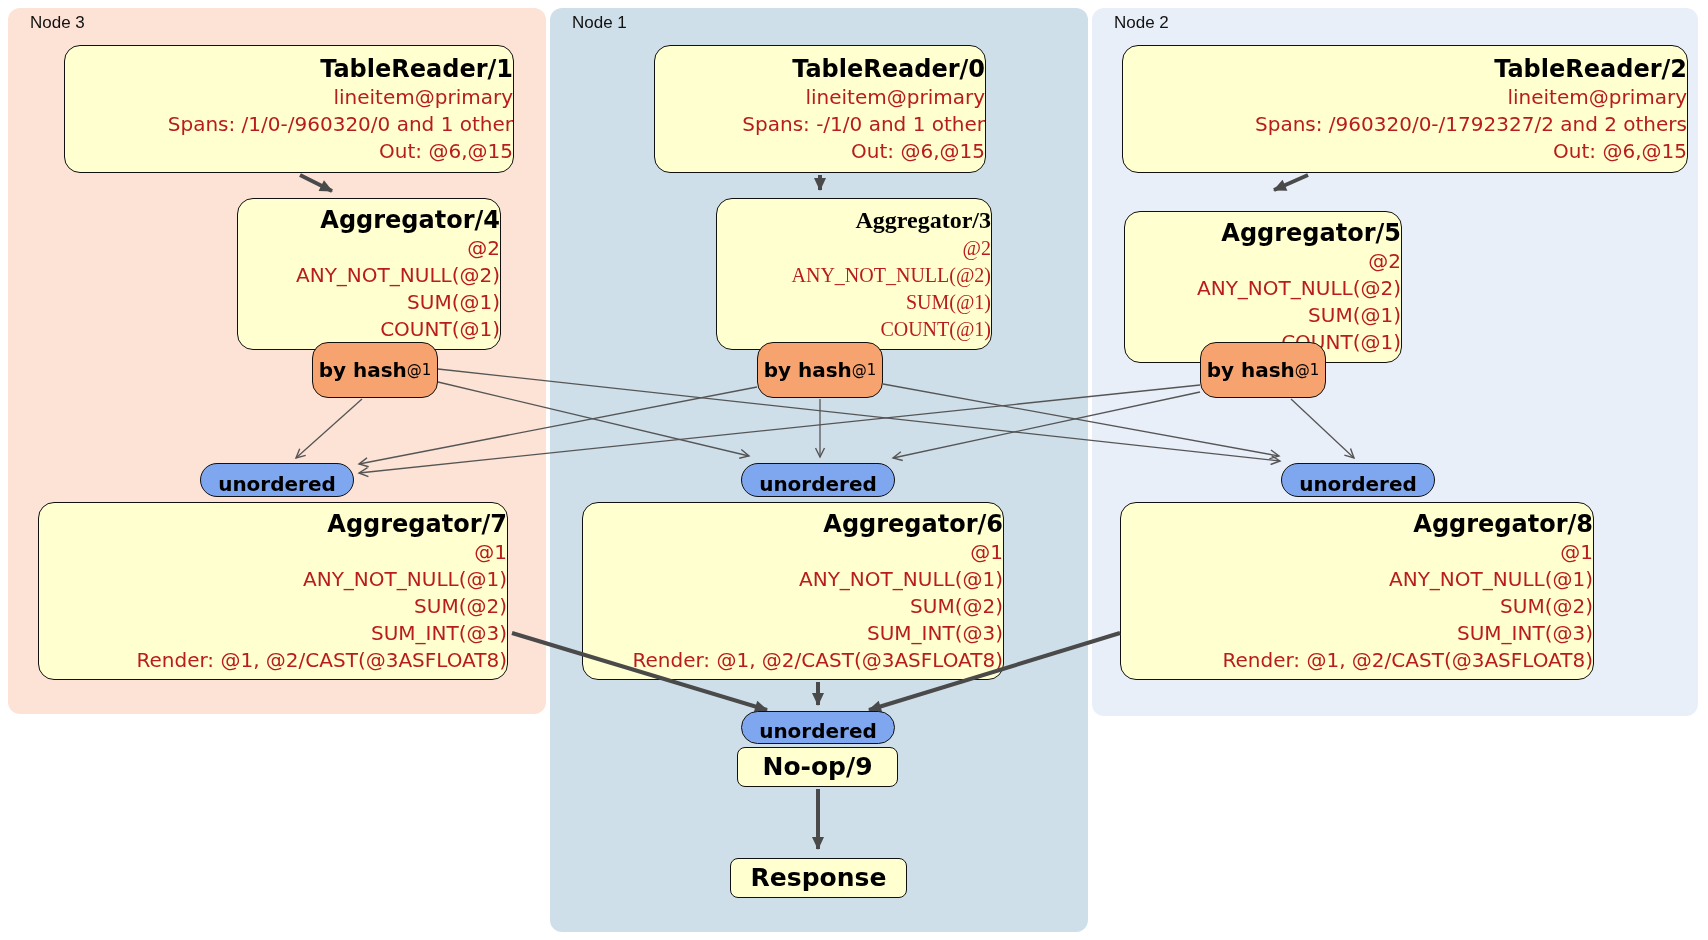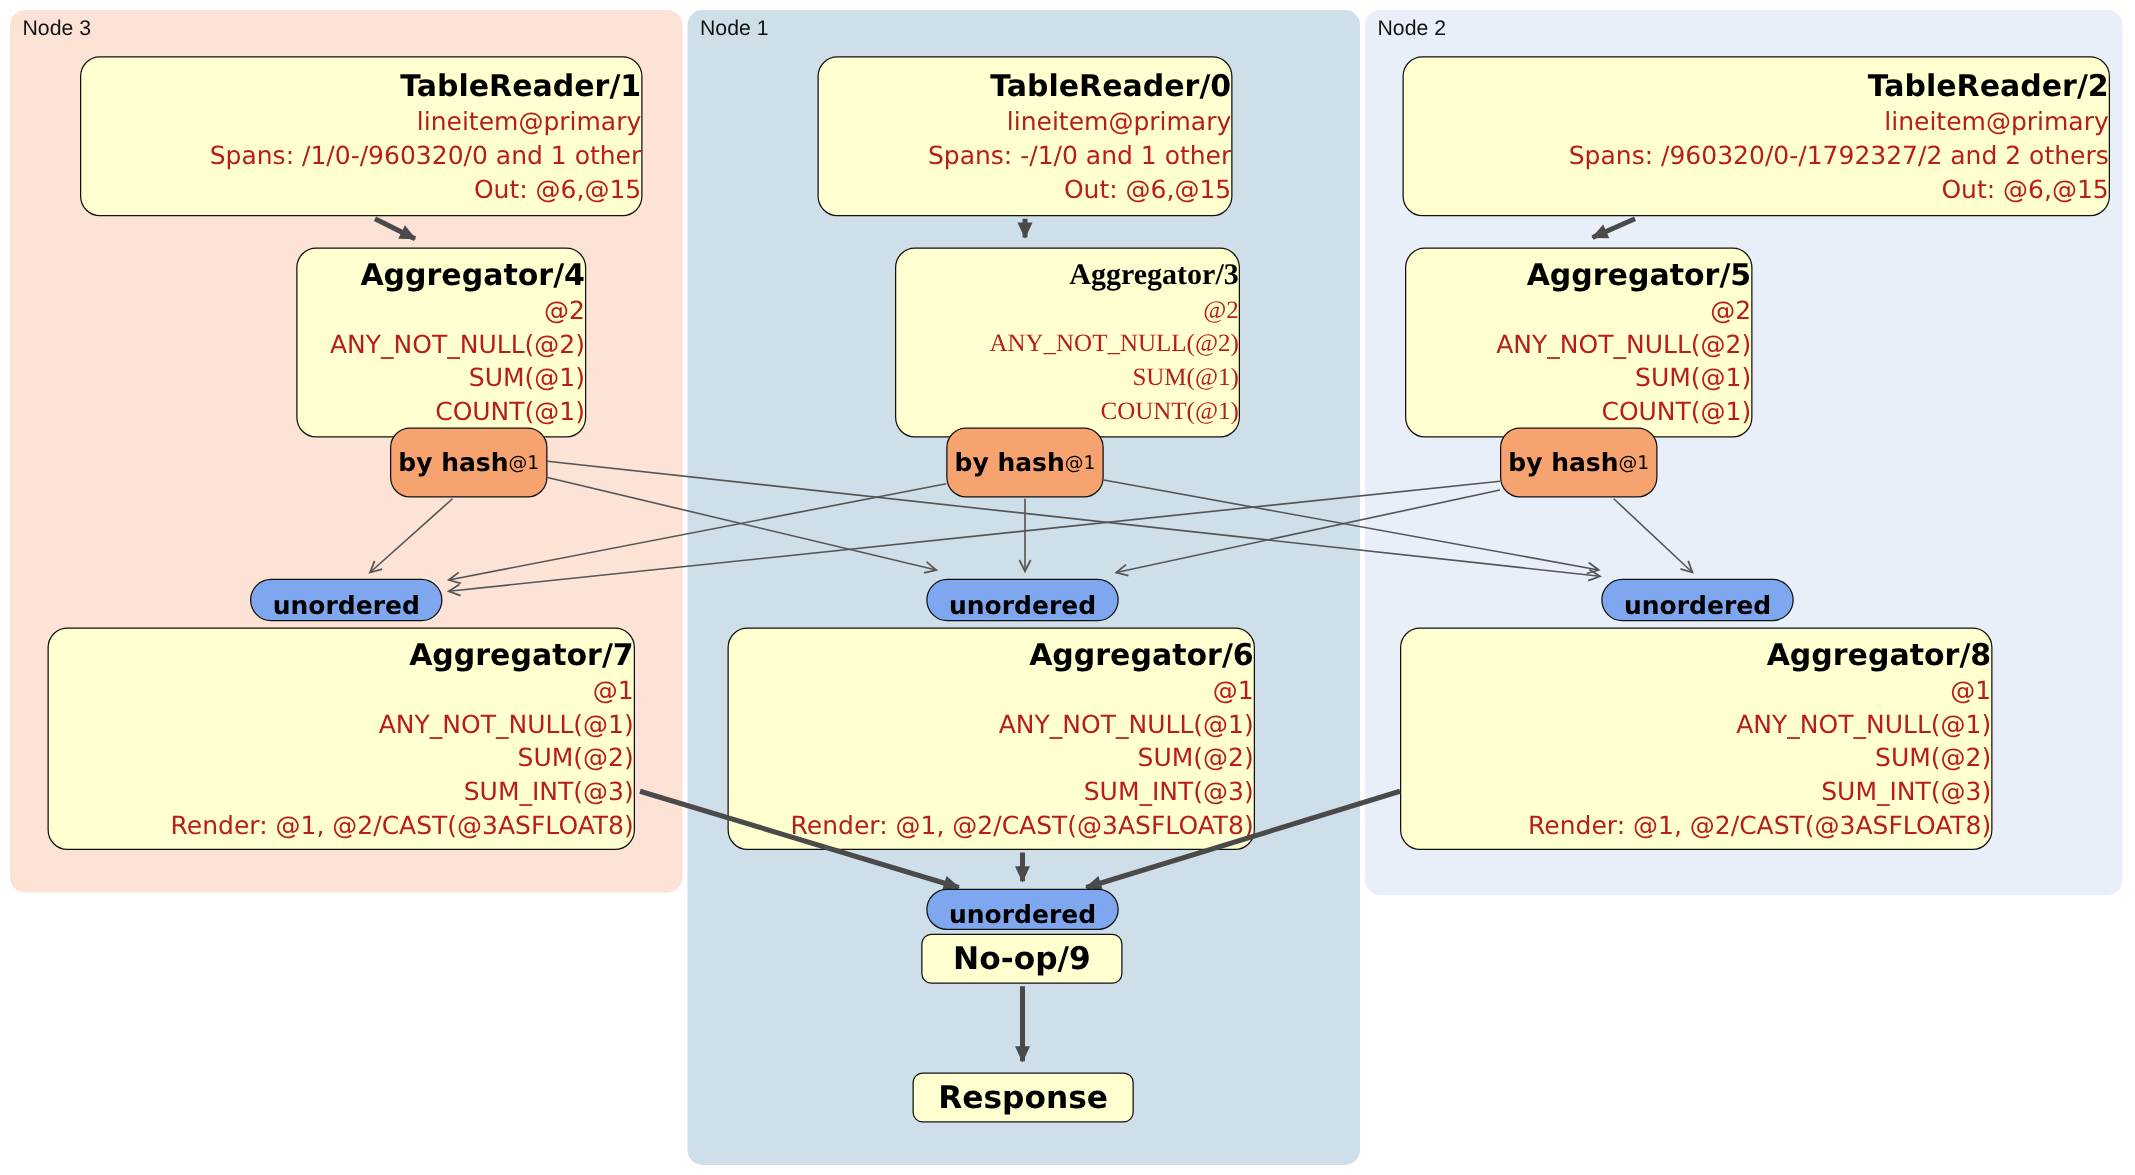--- a/index.html
+++ b/index.html
@@ -5,21 +5,21 @@
   html,body{margin:0;padding:0;background:#ffffff;}
   .canvas{
     position:relative;width:1708px;height:940px;background:#ffffff;
     font-family:"DejaVu Sans",sans-serif;overflow:hidden;
   }
   .region{position:absolute;border-radius:12px;}
   .region-n3{left:8px;top:8px;width:538px;height:706px;background:#fce3d6;}
   .region-n1{left:550px;top:8px;width:538px;height:924px;background:#cfdfe9;}
   .region-n2{left:1092px;top:8px;width:606px;height:708px;background:#e9eff9;}
   .region-label{
-    position:absolute;left:10px;top:5px;
+    position:absolute;left:22px;top:5px;
     font-family:"Liberation Sans",sans-serif;font-size:17px;color:#111;
   }
   .pbox{
     position:absolute;background:#ffffcf;border:1.5px solid #111;border-radius:16px;
     display:flex;flex-direction:column;justify-content:center;align-items:flex-end;
     text-align:center;z-index:2;box-sizing:border-box;
   }
   .pbox-title{font-weight:bold;font-size:24px;line-height:30px;color:#000;}
   .pbox-line{font-size:20px;line-height:27px;color:#b91c1c;white-space:nowrap;}
   .edges{position:absolute;left:0;top:0;z-index:3;pointer-events:none;}
@@ -68,35 +68,35 @@
     <div class="pbox-line">Spans: -/1/0 and 1 other</div>
     <div class="pbox-line">Out: @6,@15</div>
   </div>
   <div class="pbox" style="left:1122px;top:45px;width:566px;height:128px;">
     <div class="pbox-title">TableReader/2</div>
     <div class="pbox-line">lineitem@primary</div>
     <div class="pbox-line">Spans: /960320/0-/1792327/2 and 2 others</div>
     <div class="pbox-line">Out: @6,@15</div>
   </div>
 
-  <div class="pbox" style="left:237px;top:198px;width:232px;height:152px;">
+  <div class="pbox" style="left:237px;top:198px;width:264px;height:152px;">
     <div class="pbox-title">Aggregator/4</div>
     <div class="pbox-line">@2</div>
     <div class="pbox-line">ANY_NOT_NULL(@2)</div>
     <div class="pbox-line">SUM(@1)</div>
     <div class="pbox-line">COUNT(@1)</div>
   </div>
   <div class="pbox" style="left:716px;top:198px;width:276px;height:152px;font-family:Liberation Serif, serif;">
     <div class="pbox-title">Aggregator/3</div>
     <div class="pbox-line">@2</div>
     <div class="pbox-line">ANY_NOT_NULL(@2)</div>
     <div class="pbox-line">SUM(@1)</div>
     <div class="pbox-line">COUNT(@1)</div>
   </div>
-  <div class="pbox" style="left:1124px;top:198px;width:278px;height:152px;">
+  <div class="pbox" style="left:1124px;top:211px;width:278px;height:152px;">
     <div class="pbox-title">Aggregator/5</div>
     <div class="pbox-line">@2</div>
     <div class="pbox-line">ANY_NOT_NULL(@2)</div>
     <div class="pbox-line">SUM(@1)</div>
     <div class="pbox-line">COUNT(@1)</div>
   </div>
 
   <div class="pbox" style="left:38px;top:502px;width:470px;height:178px;">
     <div class="pbox-title">Aggregator/7</div>
     <div class="pbox-line">@1</div>

